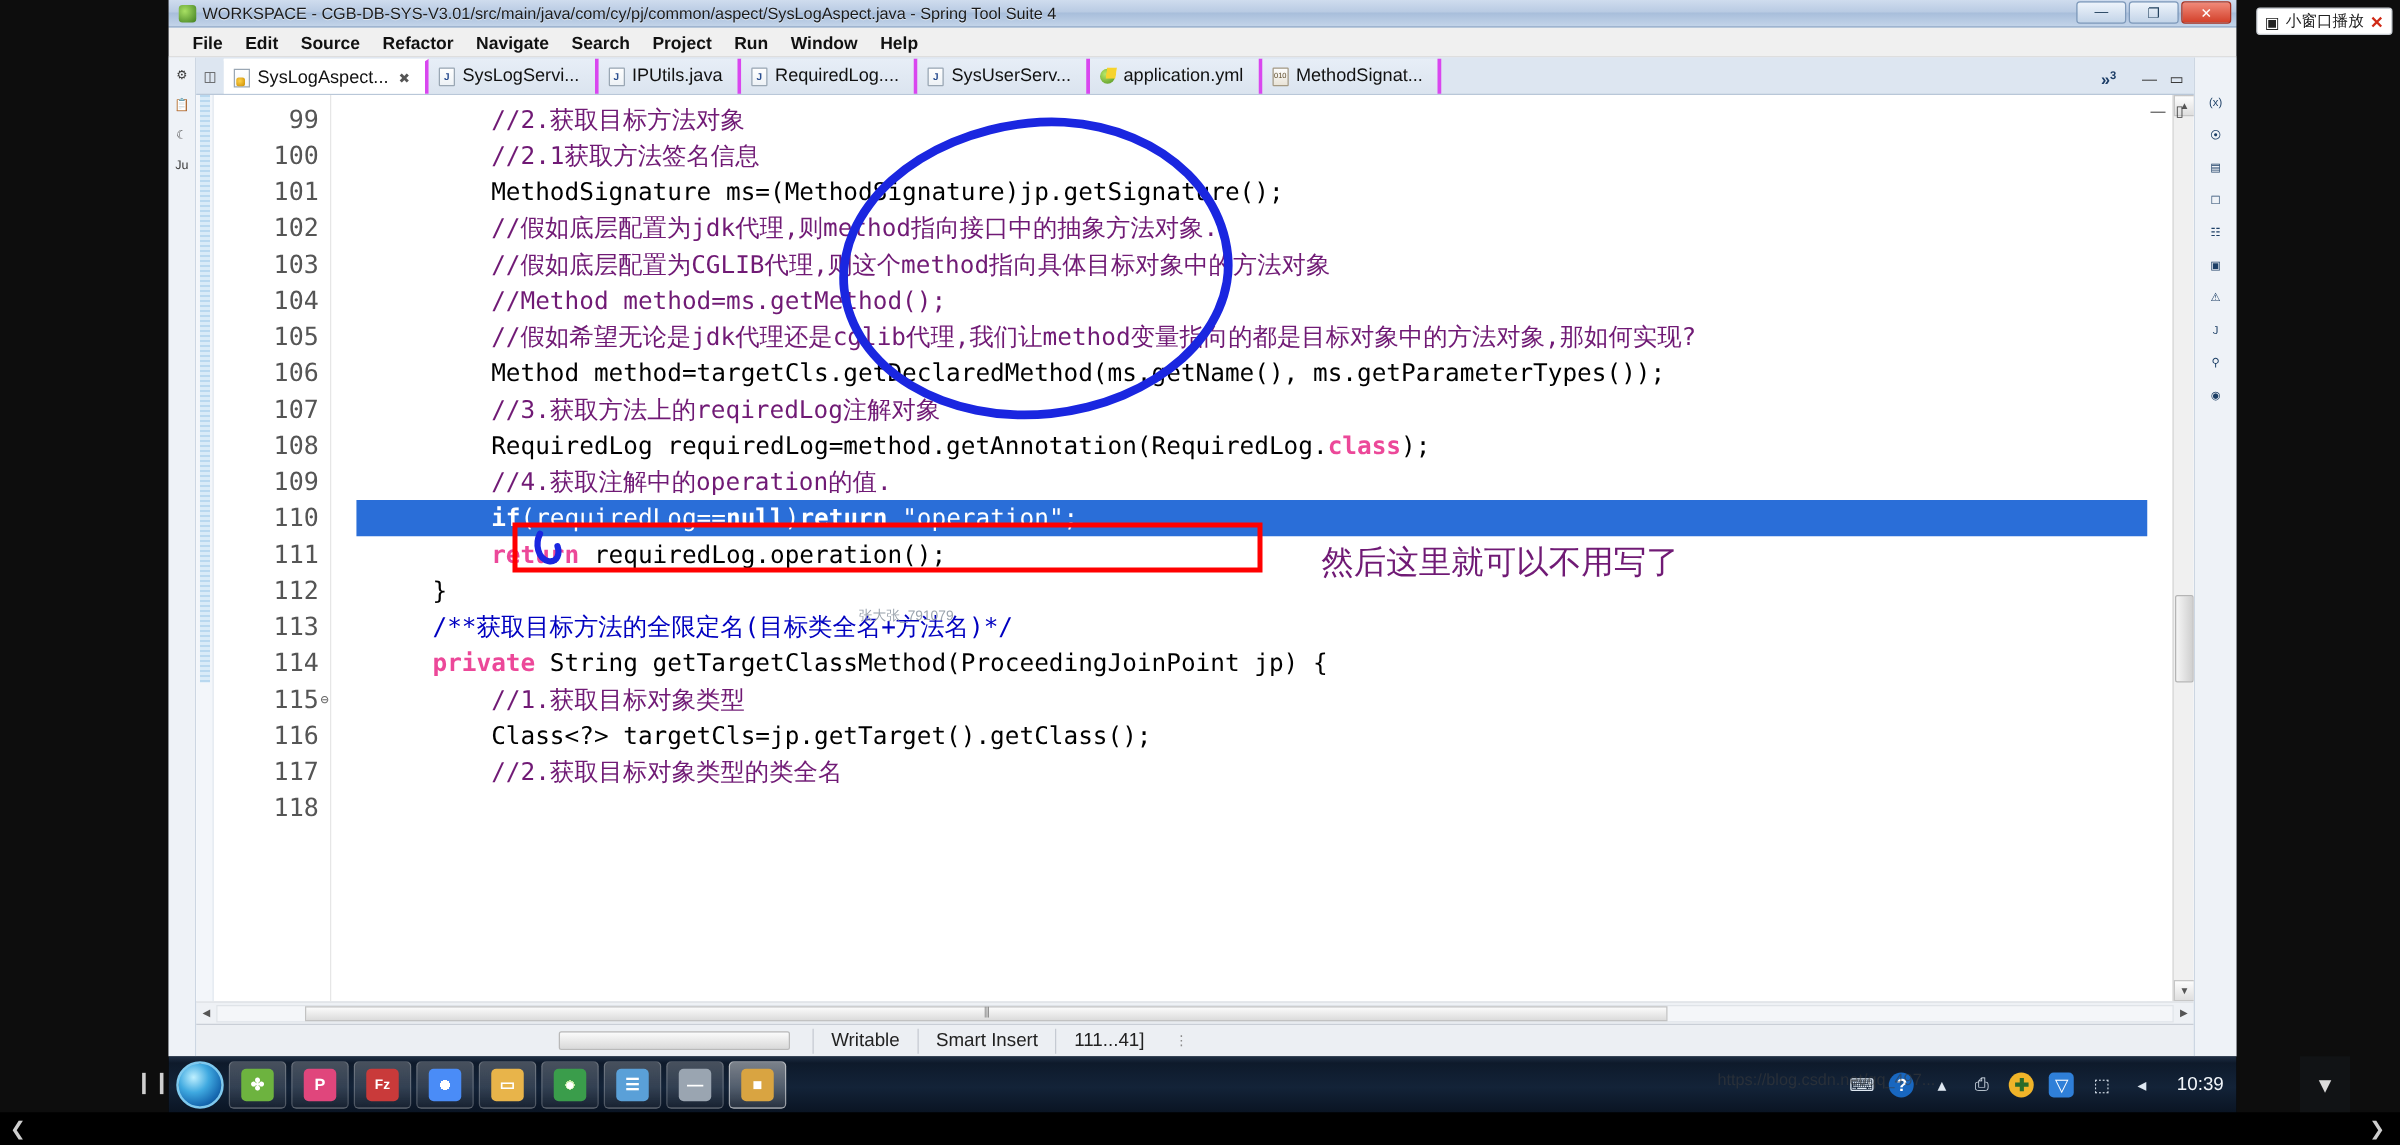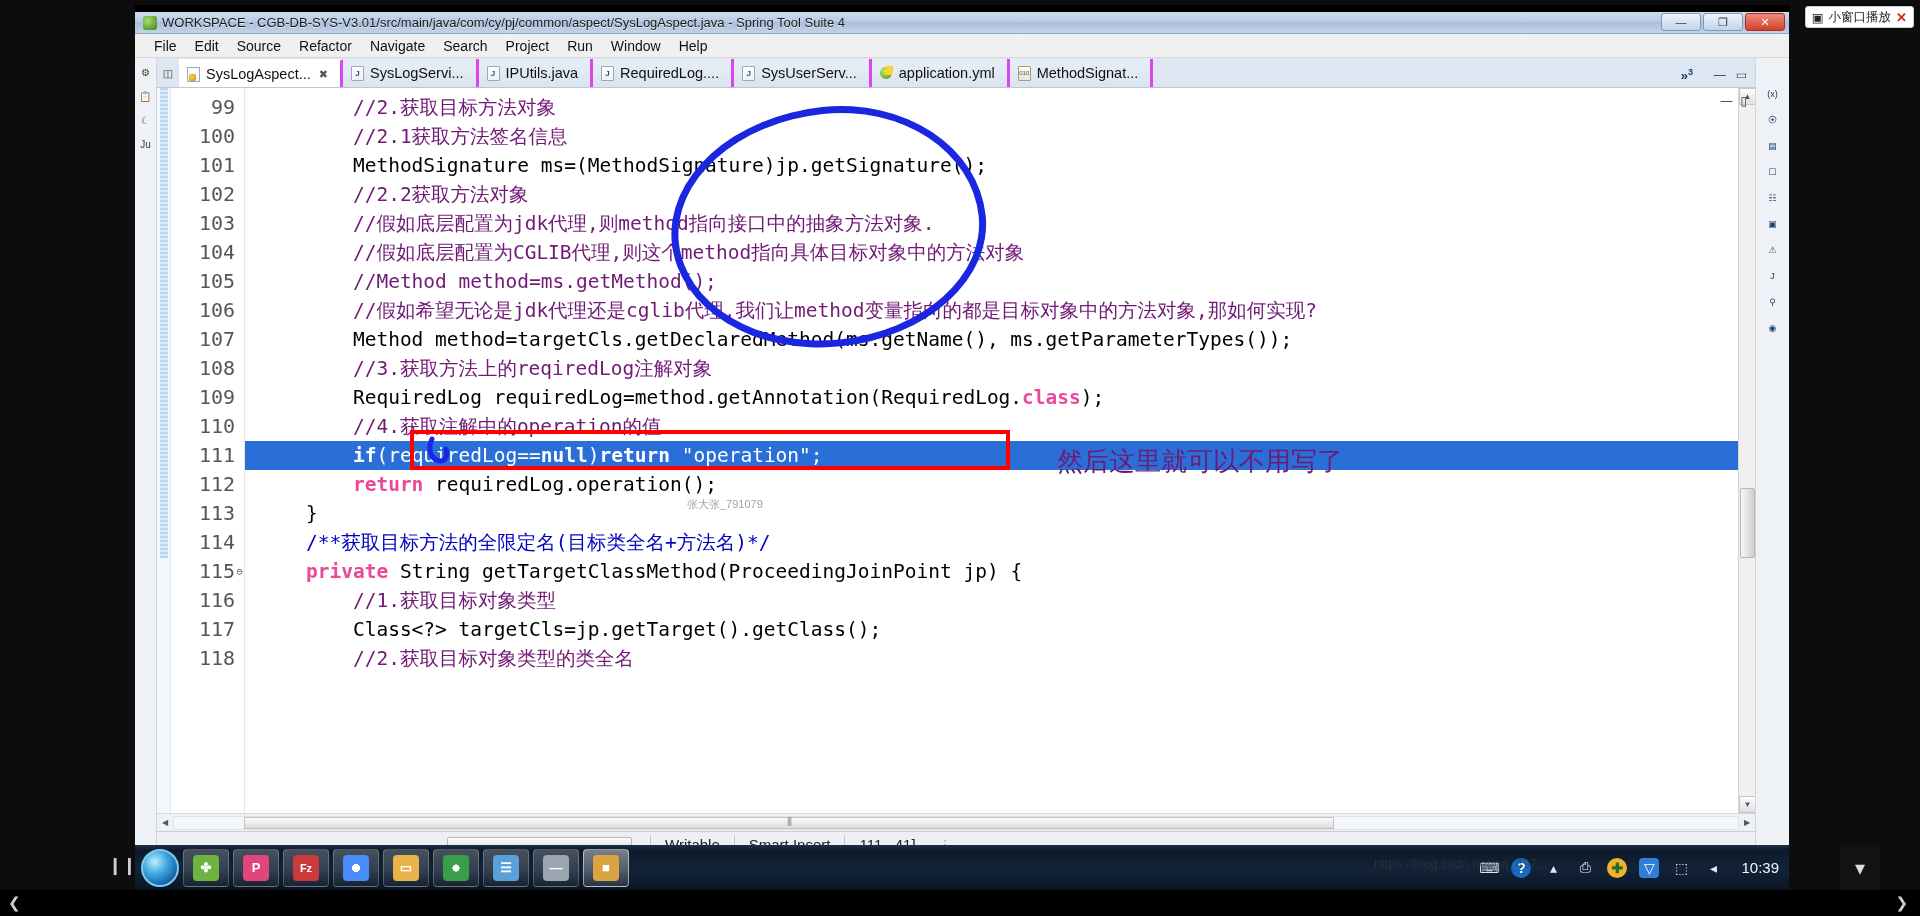--- a/index.html
+++ b/index.html
@@ -12,21 +12,21 @@
   }
   #screen { position: relative; width: 1920px; height: 916px; background: #000; }
 
   
   .letterbox-left { position:absolute; left:0; top:0; width:135px; height:890px; background:#0d0d0d; }
   .letterbox-right{ position:absolute; left:1789px; top:0; width:131px; height:890px; background:#0d0d0d; }
   .letterbox-top  { position:absolute; left:0; top:0; width:1920px; height:5px; background:#0d0d0d; }
 
   
   #eclipse {
-    position:absolute; left:135px; top:12px; width:1654px; height:845px;
+    position:absolute; left:135px; top:0; width:1654px; height:845px;
     background:#d5e0ee;
   }
   
   .titlebar {
     position:relative; height:22px;
     background: linear-gradient(to bottom,#cfdcee 0%,#b9cbe3 45%,#a8bedb 50%,#c3d4e9 100%);
     border-bottom:1px solid #8ea7c6;
     display:flex; align-items:center;
   }
   .title-ico {
@@ -50,20 +50,21 @@
   .win-btn.close { background:linear-gradient(to bottom,#f08a7a,#d3402a); border-color:#a8301f; color:#fff; }
 
   
   .menubar {
     height:24px; background:#f0f0f0; border-bottom:1px solid #d8d8d8;
     display:flex; align-items:center; padding-left:10px;
   }
   .menu-item {
     font-size:14px; color:#111; padding:2px 9px; cursor:default;
     font-family:"Liberation Sans", sans-serif;
+    font-weight:bold;
   }
 
   
   .ide-body { position:relative; height:799px; background:#e8eef6; display:flex; }
 
   .left-rail {
     width:22px; background:#eef2f7; border-right:1px solid #ccd6e2;
     padding-top:8px; display:flex; flex-direction:column; align-items:center; gap:10px;
   }
   .rail-ico { width:15px; height:14px; font-size:10px; line-height:14px; text-align:center; color:#3a3a3a; }
@@ -112,21 +113,21 @@
     font-size:6px; color:#5b4a2a; text-align:center; line-height:13px;
   }
   .tab-close { font-size:11px; color:#555; margin-left:2px; }
   .tab-more {
     position:absolute; right:62px; bottom:4px; font-size:13px; color:#1b3c66; font-weight:bold;
   }
   .tab-more small { font-size:9px; vertical-align:super; }
   .tab-ctrls { position:absolute; right:8px; bottom:5px; display:flex; gap:10px; color:#3a3a3a; font-size:12px; }
 
   
-  .editor-area { flex:1; position:relative; display:flex; background:#ffffff; overflow:hidden; }
+  .editor-area { flex:1; position:relative; display:flex; background:#ffffff; overflow:hidden;gap:20px; }
 
   .marker-bar { width:14px; background:#f3f6fa; border-right:1px solid #e2e8f0; position:relative; }
   .marker-blue { position:absolute; left:3px; top:0; width:8px; height:470px;
       background:repeating-linear-gradient(to bottom,#b9d8ef 0px,#b9d8ef 2px,#d9ebf8 2px,#d9ebf8 4px); }
 
   .gutter {
     width:74px; background:#ffffff; border-right:1px solid #e6e6e6;
     position:relative; padding-top:5px;
   }
   .gline {
@@ -374,21 +375,20 @@
               <div class="gline">114</div>
               <div class="gline">115<span class="fold">⊖</span></div>
               <div class="gline">116</div>
               <div class="gline">117</div>
               <div class="gline">118</div>
             </div>
           <div class="code" id="codebody">
               <div class="cline"><span>        </span><span class="cm">//2.获取目标方法对象</span></div>
               <div class="cline"><span>        </span><span class="cm">//2.1获取方法签名信息</span></div>
               <div class="cline"><span>        </span><span class="pl">MethodSignature ms=(MethodSignature)jp.getSignature();</span></div>
-              <div class="cline"><span>        </span><span class="cm">//2.2获取方法对象</span></div>
               <div class="cline"><span>        </span><span class="cm">//假如底层配置为jdk代理,则method指向接口中的抽象方法对象.</span></div>
               <div class="cline"><span>        </span><span class="cm">//假如底层配置为CGLIB代理,则这个method指向具体目标对象中的方法对象</span></div>
               <div class="cline"><span>        </span><span class="cm">//Method method=ms.getMethod();</span></div>
               <div class="cline"><span>        </span><span class="cm">//假如希望无论是jdk代理还是cglib代理,我们让method变量指向的都是目标对象中的方法对象,那如何实现?</span></div>
               <div class="cline"><span>        </span><span class="pl">Method method=targetCls.getDeclaredMethod(ms.getName(), ms.getParameterTypes());</span></div>
               <div class="cline"><span>        </span><span class="cm">//3.获取方法上的reqiredLog注解对象</span></div>
               <div class="cline"><span>        </span><span class="pl">RequiredLog requiredLog=method.getAnnotation(RequiredLog.</span><span class="kw">class</span><span class="pl">);</span></div>
               <div class="cline"><span>        </span><span class="cm">//4.获取注解中的operation的值.</span></div>
               <div class="cline sel"><span>        </span><span class="kw">if</span><span class="pl">(requiredLog==</span><span class="kw">null</span><span class="pl">)</span><span class="kw">return</span><span class="pl"> </span><span class="str">"operation"</span><span class="pl">;</span></div>
               <div class="cline"><span>        </span><span class="kw">return</span><span class="pl"> requiredLog.operation();</span></div>

